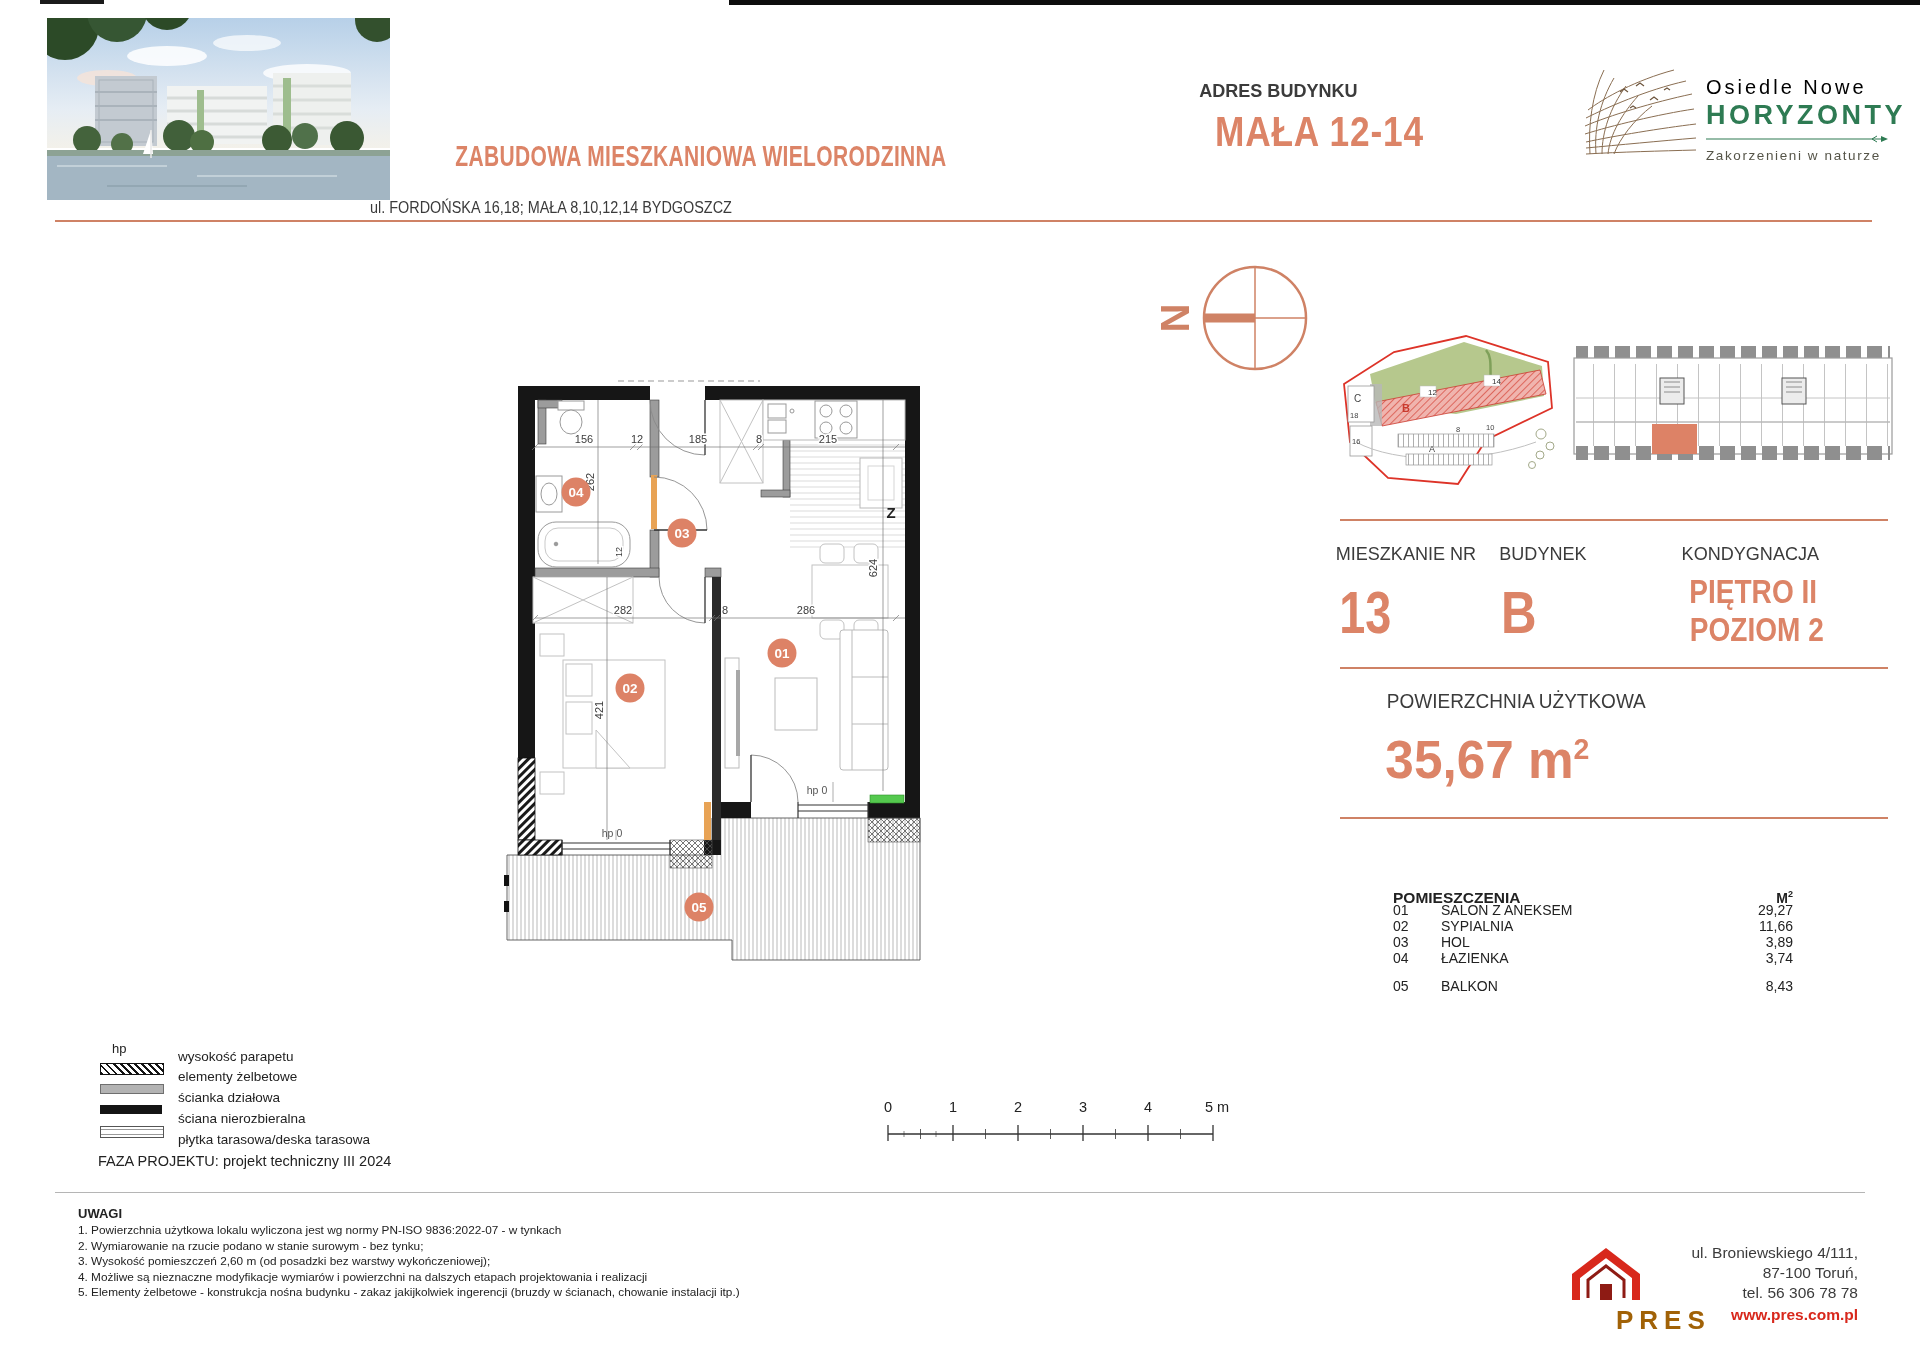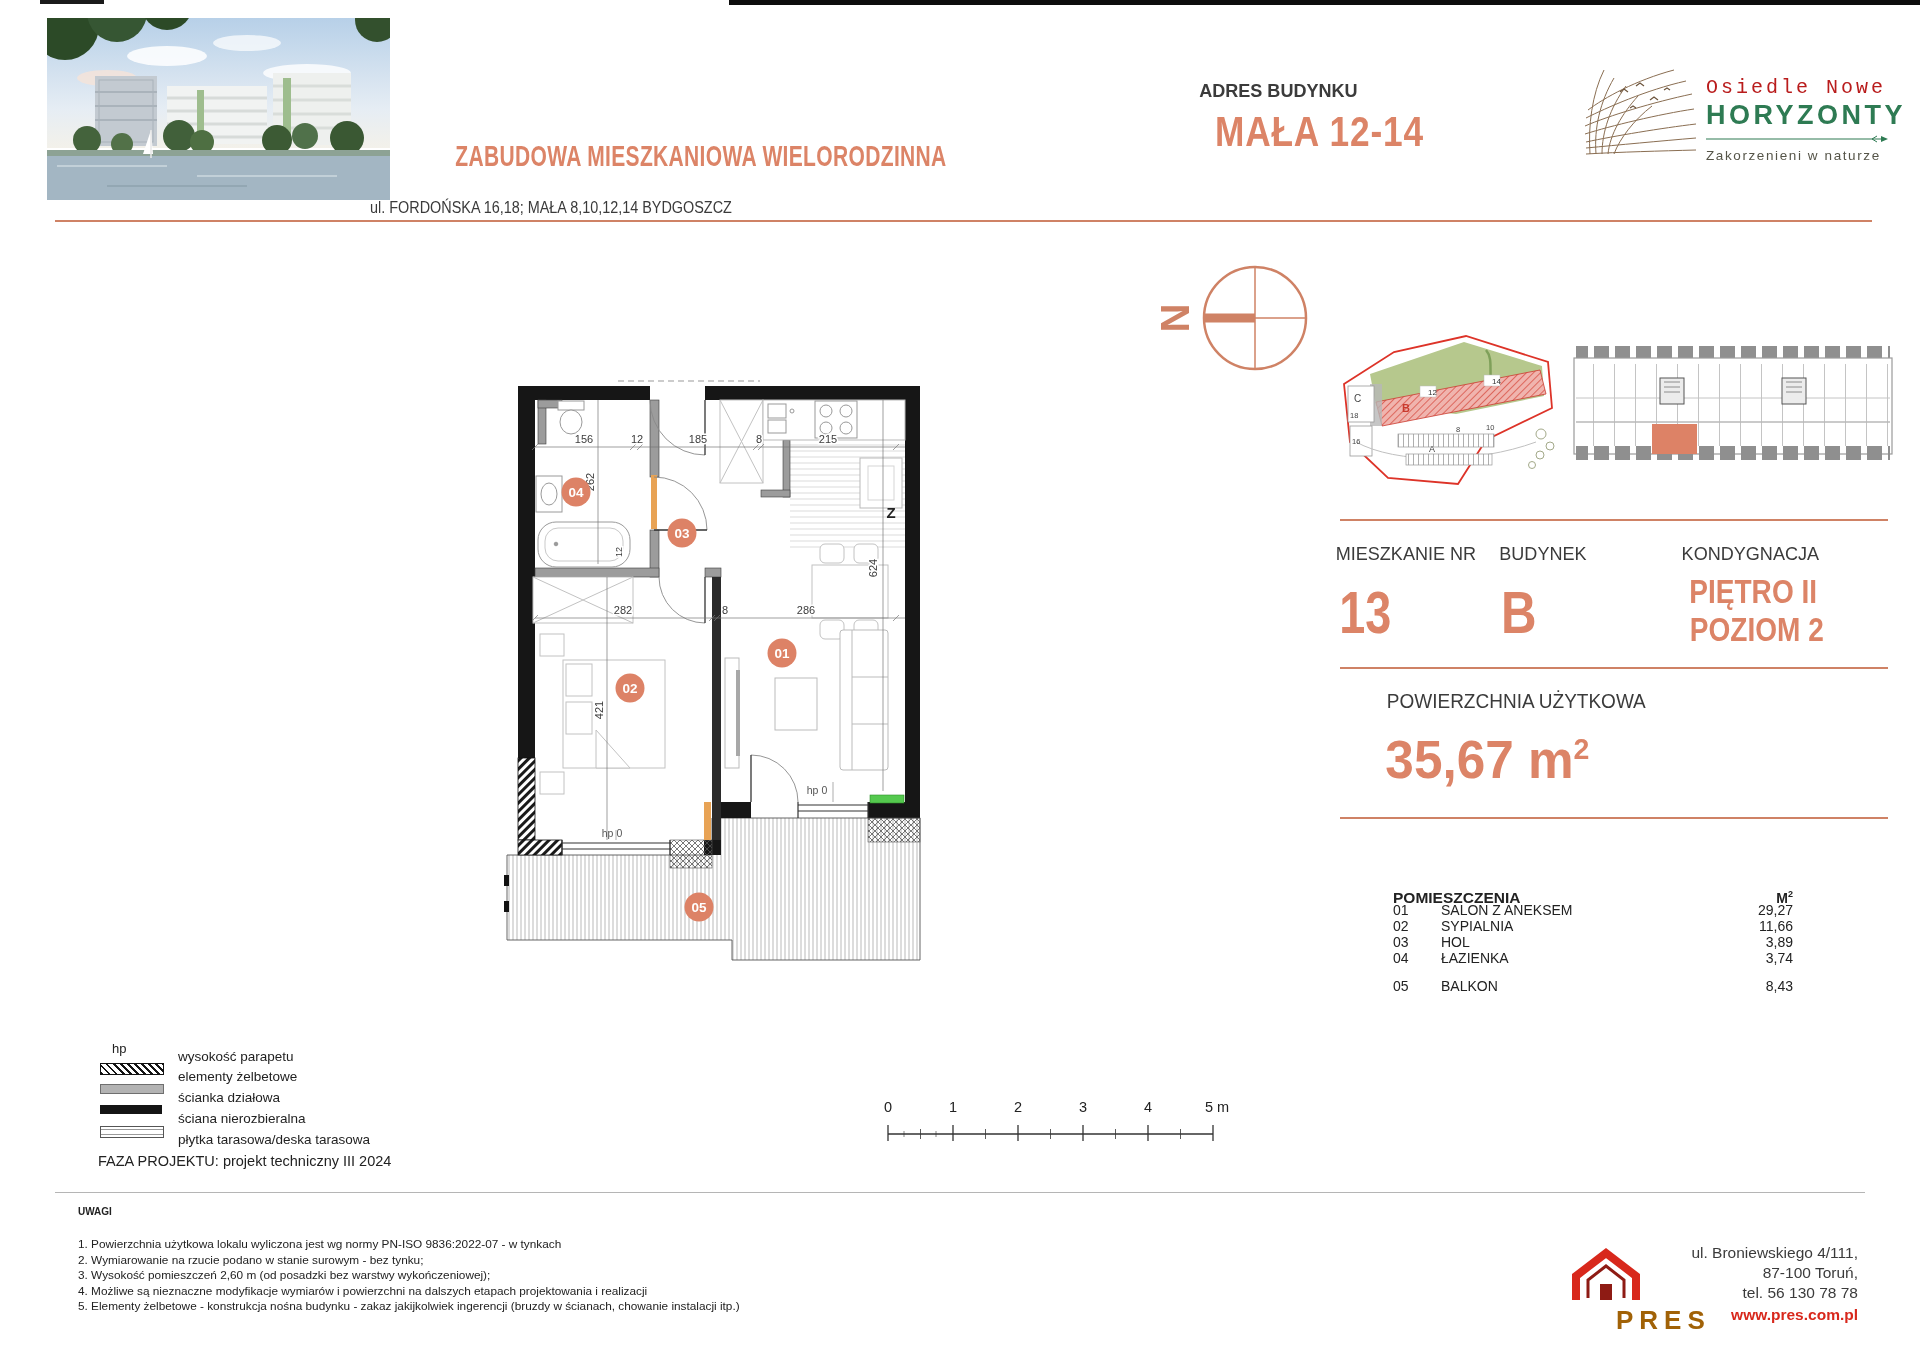--- a/index.html
+++ b/index.html
@@ -124,21 +124,21 @@
       <g stroke="#6d553d" stroke-width="1.2" fill="none">
         <path d="M40,30 l4,-3 l4,3"></path>
           <path d="M56,24 l4,-3 l4,3"></path>
           <path d="M70,38 l4,-3 l4,3"></path>
         <path d="M50,46 l3,-2 l3,2"></path>
           <path d="M84,28 l3,-2 l3,2"></path>
       </g>
     </svg>
   </div>
   <div class="abs" style="left:1706px;top:76px;width:196px;">
-    <div style="font-size:20px;letter-spacing:3px;color:#b91c1c;white-space:nowrap;font-family:Liberation Mono, monospace;">Osiedle Nowe</div>
+    <div style="font-size:20px;letter-spacing:3px;color:#000000;white-space:nowrap;">Osiedle Nowe</div>
     <div style="font-size:27px;letter-spacing:3.5px;color:#2e7b53;font-weight:600;margin-top:1px;white-space:nowrap;">HORYZONTY</div>
     <svg width="182" height="8" viewBox="0 0 182 8" style="margin-top:4px;">
       <line x1="0" y1="4" x2="176" y2="4" stroke="#2e7b53" stroke-width="1.2"></line>
       <path d="M182,4 l-7,-3 v6 Z" fill="#2e7b53"></path>
       <path d="M171,1 l-5,3 l5,3" fill="none" stroke="#2e7b53" stroke-width="1"></path>
     </svg>
     <div style="font-size:13.5px;letter-spacing:1.6px;color:#565549;margin-top:5px;white-space:nowrap;">Zakorzenieni w naturze</div>
   </div>
 
   <div class="hline" style="left:55px;top:220px;width:1817px;height:1.5px;"></div>
@@ -543,37 +543,37 @@
         <line x1="304.5" y1="33" x2="304.5" y2="43" stroke-width="0.8"></line>
         <line x1="28" y1="35" x2="28" y2="41" stroke-width="0.6"></line>
         <line x1="60" y1="35" x2="60" y2="41" stroke-width="0.6"></line>
       </g>
     </svg>
   </div>
 
   <div class="gline" style="left:55px;top:1192px;width:1810px;"></div>
 
   <div class="abs" style="left:78px;top:1206px;">
-    <div style="font-size:10px;font-weight:bold;color:#222;margin-bottom:20px;">UWAGI</div>
+    <div style="font-size:13px;font-weight:bold;color:#222;margin-bottom:2px;">UWAGI</div>
     <div class="note">1. Powierzchnia użytkowa lokalu wyliczona jest wg normy PN-ISO 9836:2022-07 - w tynkach</div>
     <div class="note">2. Wymiarowanie na rzucie podano w stanie surowym - bez tynku;</div>
     <div class="note">3. Wysokość pomieszczeń 2,60 m (od posadzki bez warstwy wykończeniowej);</div>
     <div class="note">4. Możliwe są nieznaczne modyfikacje wymiarów i powierzchni na dalszych etapach projektowania i realizacji</div>
     <div class="note">5. Elementy żelbetowe - konstrukcja nośna budynku - zakaz jakijkolwiek ingerencji (bruzdy w ścianach, chowanie instalacji itp.)</div>
   </div>
 
   <div class="abs" style="left:1566px;top:1246px;width:80px;height:58px;">
     <svg width="80" height="58" viewBox="0 0 80 58">
       <path d="M10,54 V30 L40,7 L70,30 V54" fill="none" stroke="#d8281c" stroke-width="8" stroke-linejoin="miter"></path>
       <path d="M22,52 V34 L40,20 L58,34 V52" fill="none" stroke="#8e1b14" stroke-width="3"></path>
       <rect x="34" y="38" width="12" height="16" fill="#8e1b14"></rect>
     </svg>
   </div>
   <div class="abs" style="left:1616px;top:1305px;font-size:26px;font-weight:bold;color:#a16207;letter-spacing:6px;">PRES</div>
 
   <div class="abs" style="left:1648px;top:1243px;width:210px;text-align:right;font-size:15.5px;font-weight:500;color:#3b3b3b;line-height:20px;">
     <div>ul. Broniewskiego  4/111,</div>
     <div>87-100 Toruń,</div>
-    <div>tel. 56 130 78 78</div>
+    <div>tel. 56 306 78 78</div>
     <div style="color:#d8281c;font-weight:bold;margin-top:2px;">www.pres.com.pl</div>
   </div>
 
 </div>
 
 </body></html>

